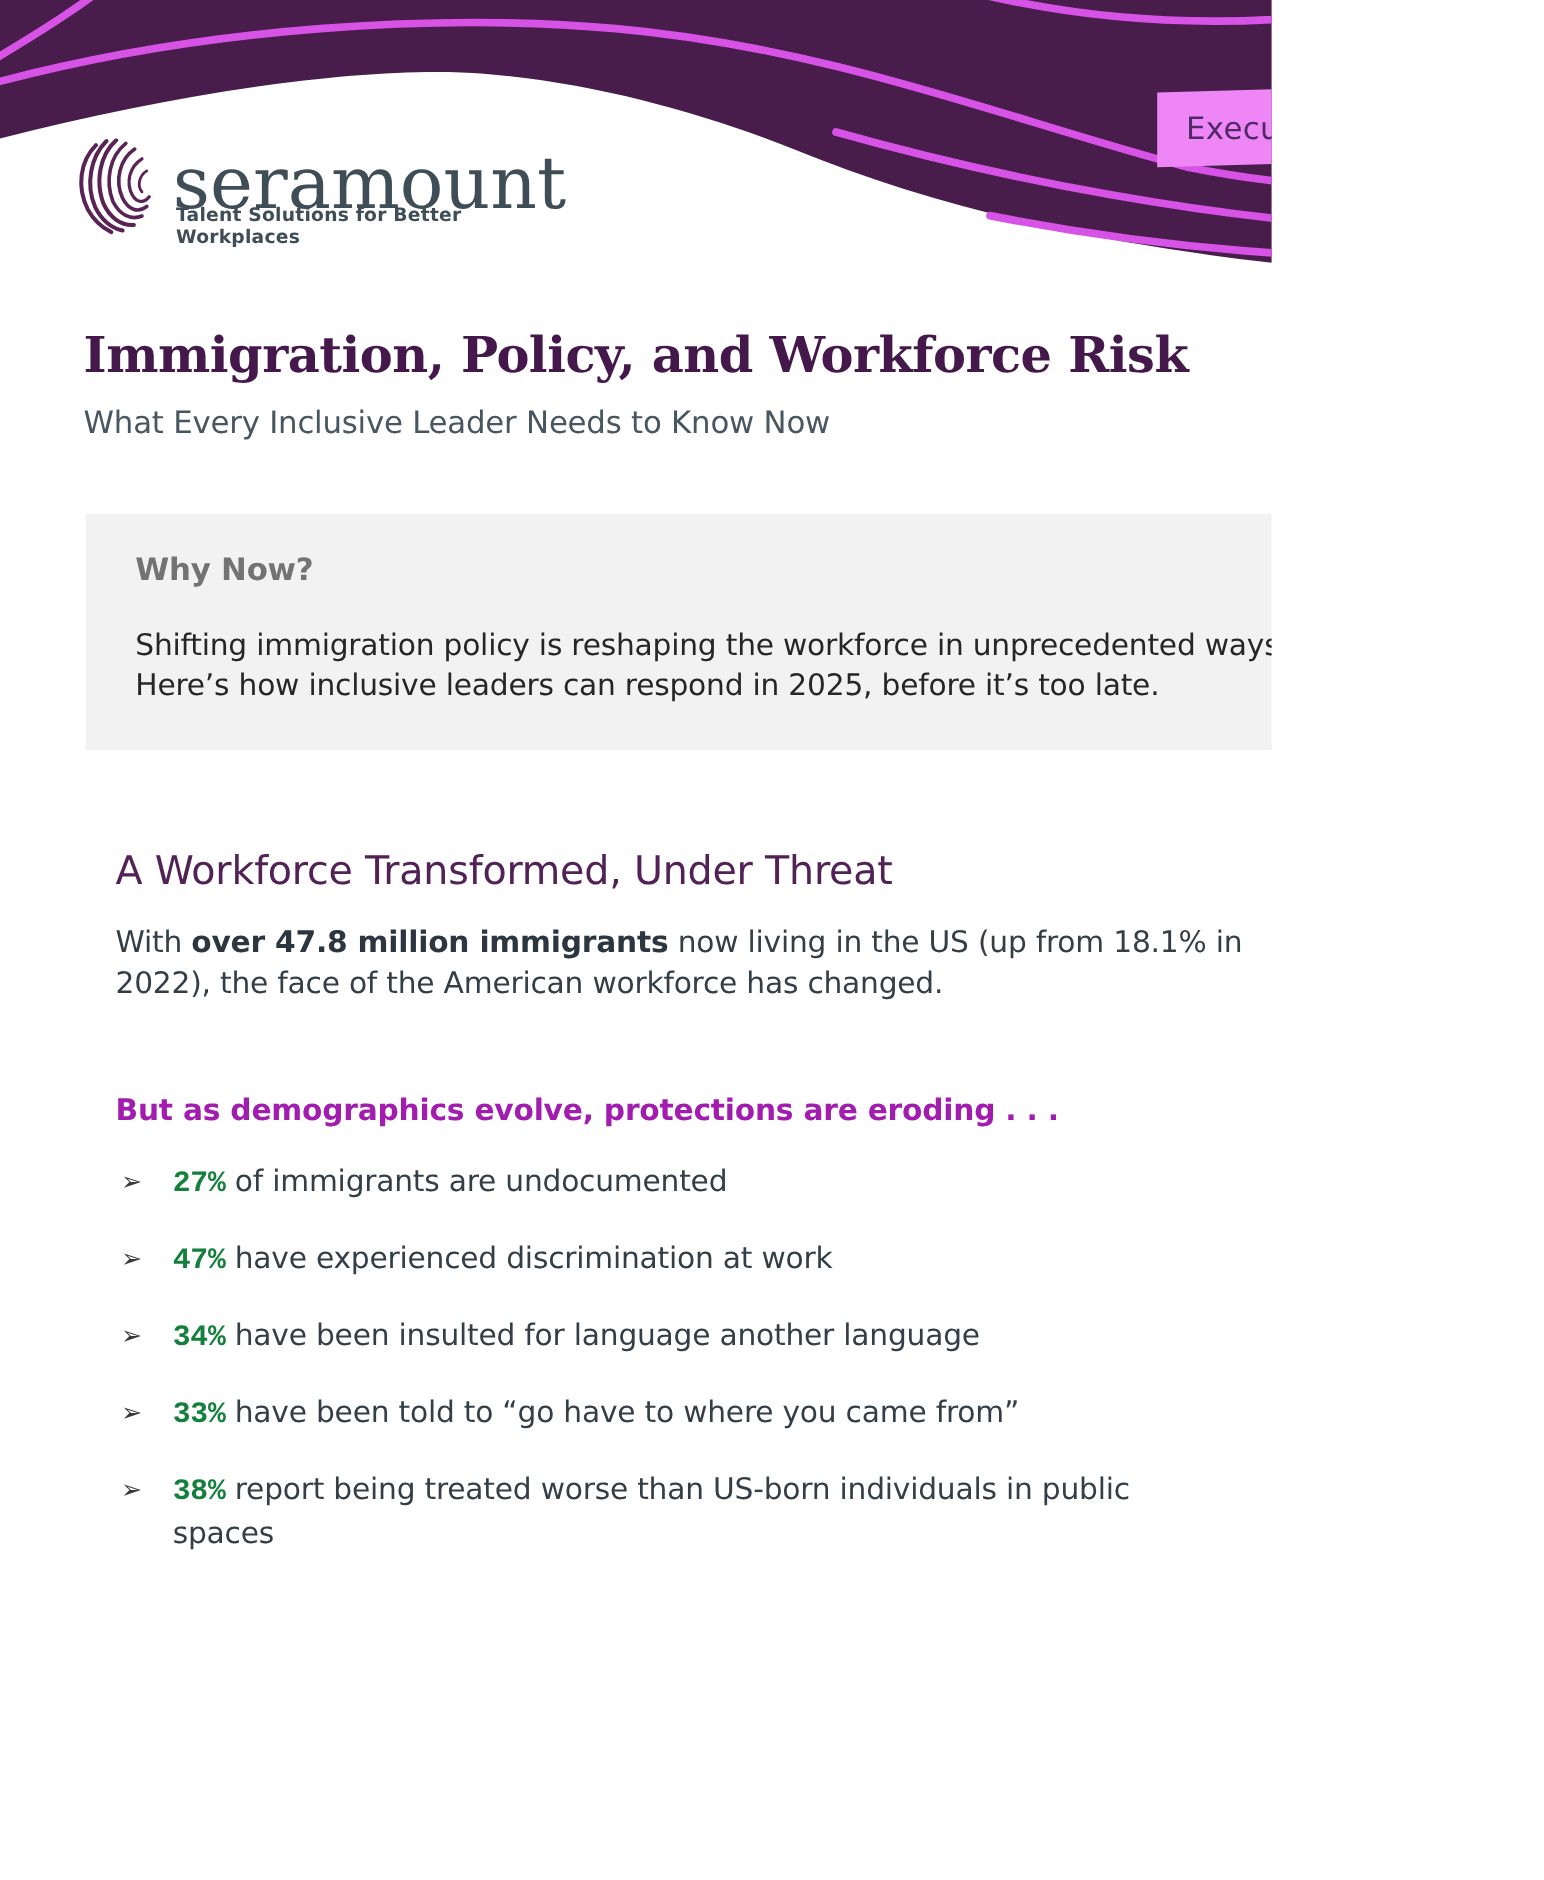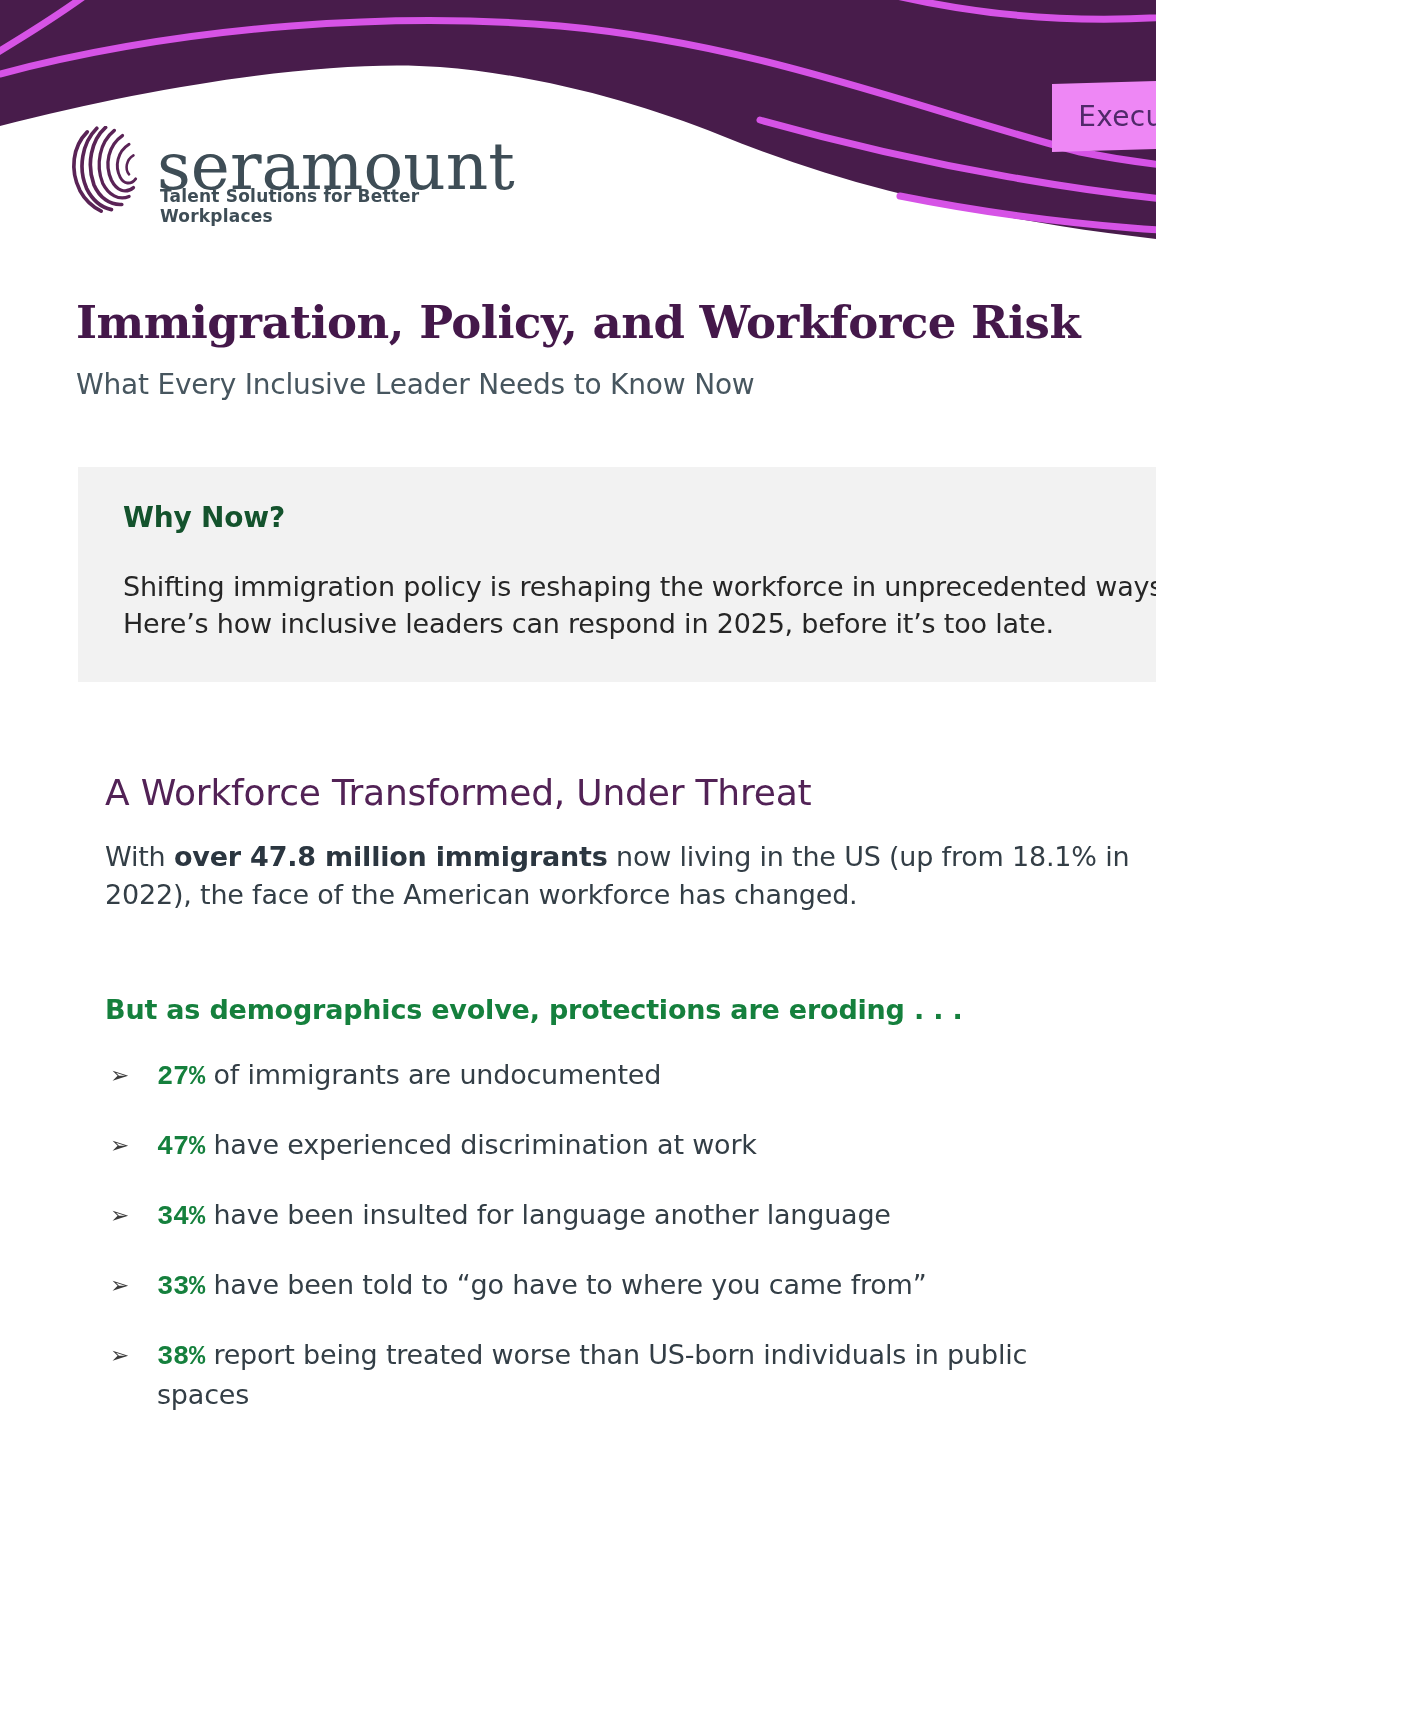--- a/index.html
+++ b/index.html
@@ -40,35 +40,35 @@
     font-size:45px;color:#44184a;letter-spacing:-.5px;
   }
   .subtitle{
     position:absolute;left:76px;top:368px;
     font-size:28px;color:#47565f;letter-spacing:-.2px;
   }
   .why-box{
     position:absolute;left:78px;top:467px;width:1249px;height:215px;
     background:#f2f2f2;box-sizing:border-box;padding:34px 45px;
   }
-  .why-h{font-size:28px;font-weight:bold;color:#14532d;letter-spacing:-.2px;}
+  .why-h{font-size:28px;font-weight:bold;color:#737373;letter-spacing:-.2px;}
   .why-b{margin-top:34px;font-size:27px;line-height:37px;color:#262626;max-width:1110px;letter-spacing:-.2px;}
   .section-h{
     position:absolute;left:105px;top:772px;margin:0;
     font-size:36px;font-weight:normal;color:#522256;letter-spacing:-.2px;
   }
   .para{
     position:absolute;left:105px;margin:0;
     font-size:27px;line-height:38px;letter-spacing:-.2px;color:#333e46;
   }
   .para b{color:#2b3640;}
   .intro{top:838px;max-width:1060px;}
   .eroding{
     position:absolute;left:105px;top:994px;margin:0;
-    font-size:27px;font-weight:bold;color:#15803d;letter-spacing:-.2px;
+    font-size:27px;font-weight:bold;color:#a21caf;letter-spacing:-.2px;
   }
   .stats{
     position:absolute;left:105px;top:1056px;margin:0;padding:0;list-style:none;
     width:1020px;
   }
   .stats li{
     position:relative;padding-left:52px;margin-bottom:30px;
     font-size:27px;line-height:38px;letter-spacing:-.2px;color:#333e46;
     max-width:965px;
   }

